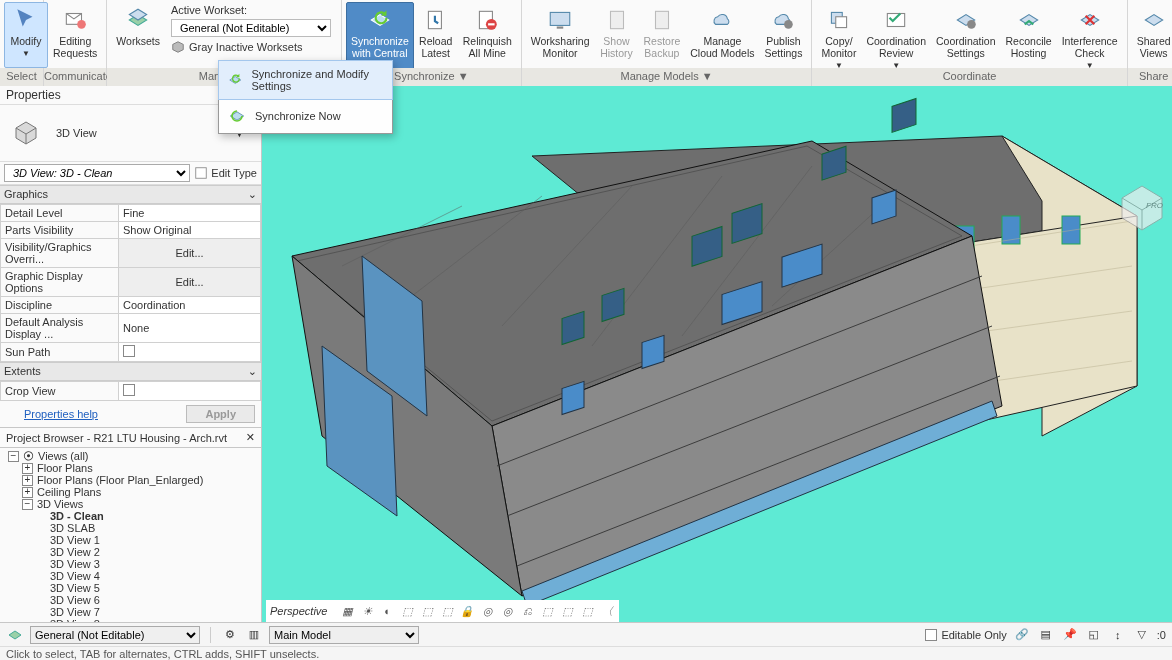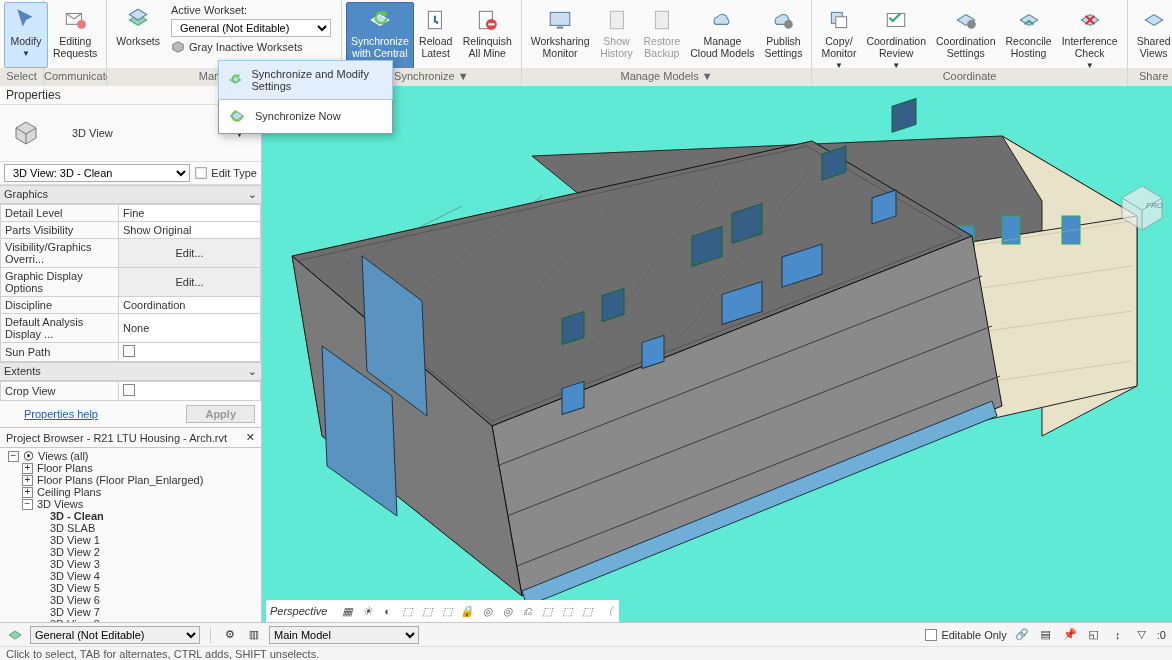--- a/index.html
+++ b/index.html
@@ -26,25 +26,25 @@
 
   
   .sync-popup { position:absolute; top:60px; left:218px; background:#fefefe; border:1px solid #999; box-shadow:2px 3px 8px rgba(0,0,0,.25); width:175px; z-index:50; }
   .sync-popup .item { display:flex; align-items:center; gap:8px; padding:7px 8px; cursor:pointer; }
   .sync-popup .item.hov { background:#e2eefc; border:1px solid #a4c7ed; margin:-1px; }
   .sync-popup .pop-icon { width:20px; height:20px; }
 
   
   .left-col { width:262px; background:#fafafa; border-right:1px solid #c7c7c7; height:calc(660px - 86px - 14px); display:flex; flex-direction:column; }
   .props-title { padding:2px 6px; font-size:12px; border-bottom:1px solid #ddd; }
-  .family-sel { display:flex; align-items:center; gap:24px; padding:12px 10px; border-bottom:1px solid #ddd; }
+  .family-sel { display:flex; align-items:center; gap:8px; padding:12px 10px; border-bottom:1px solid #ddd; }
   .cube-icon { width:32px; height:32px; }
   .family-dd { flex:1; display:flex; justify-content:space-between; align-items:center; padding:0 6px; }
   .view-row { display:flex; align-items:center; padding:2px 4px; border-bottom:1px solid #ddd; gap:4px; }
-  .view-select { flex:1; height:18px; border:1px solid #aaa; background:#fff; font-size:11px; padding:0 4px; }
+  .view-select { flex:1; height:18px; border:1px solid #aaa; background:#fff; font-size:11px; padding:0 4px;font-style:italic; }
   .edit-type { display:flex; align-items:center; gap:3px; cursor:pointer; }
   .section-head { background:#e8e8e8; padding:2px 4px; font-size:11px; border-top:1px solid #ccc; border-bottom:1px solid #ccc; display:flex; justify-content:space-between; }
   .prop-tbl { width:100%; border-collapse:collapse;padding-left:48px; }
   .prop-tbl td { border:1px solid #d0d0d0; padding:2px 4px; font-size:11px; height:16px; }
   .prop-tbl td:first-child { width:118px; background:#fafafa; }
   .prop-tbl td:nth-child(2){ background:#fff; }
   .prop-btn-cell { text-align:center; background:#eee !important; }
   .prop-help { color:#2060c0; padding:4px 24px; text-decoration:underline; }
   .apply-row { text-align:right; padding:4px 6px; }
   .apply-btn { background:#eaeaea; border:1px solid #bbb; color:#999; padding:2px 18px; font-size:11px;font-weight:bold; }

